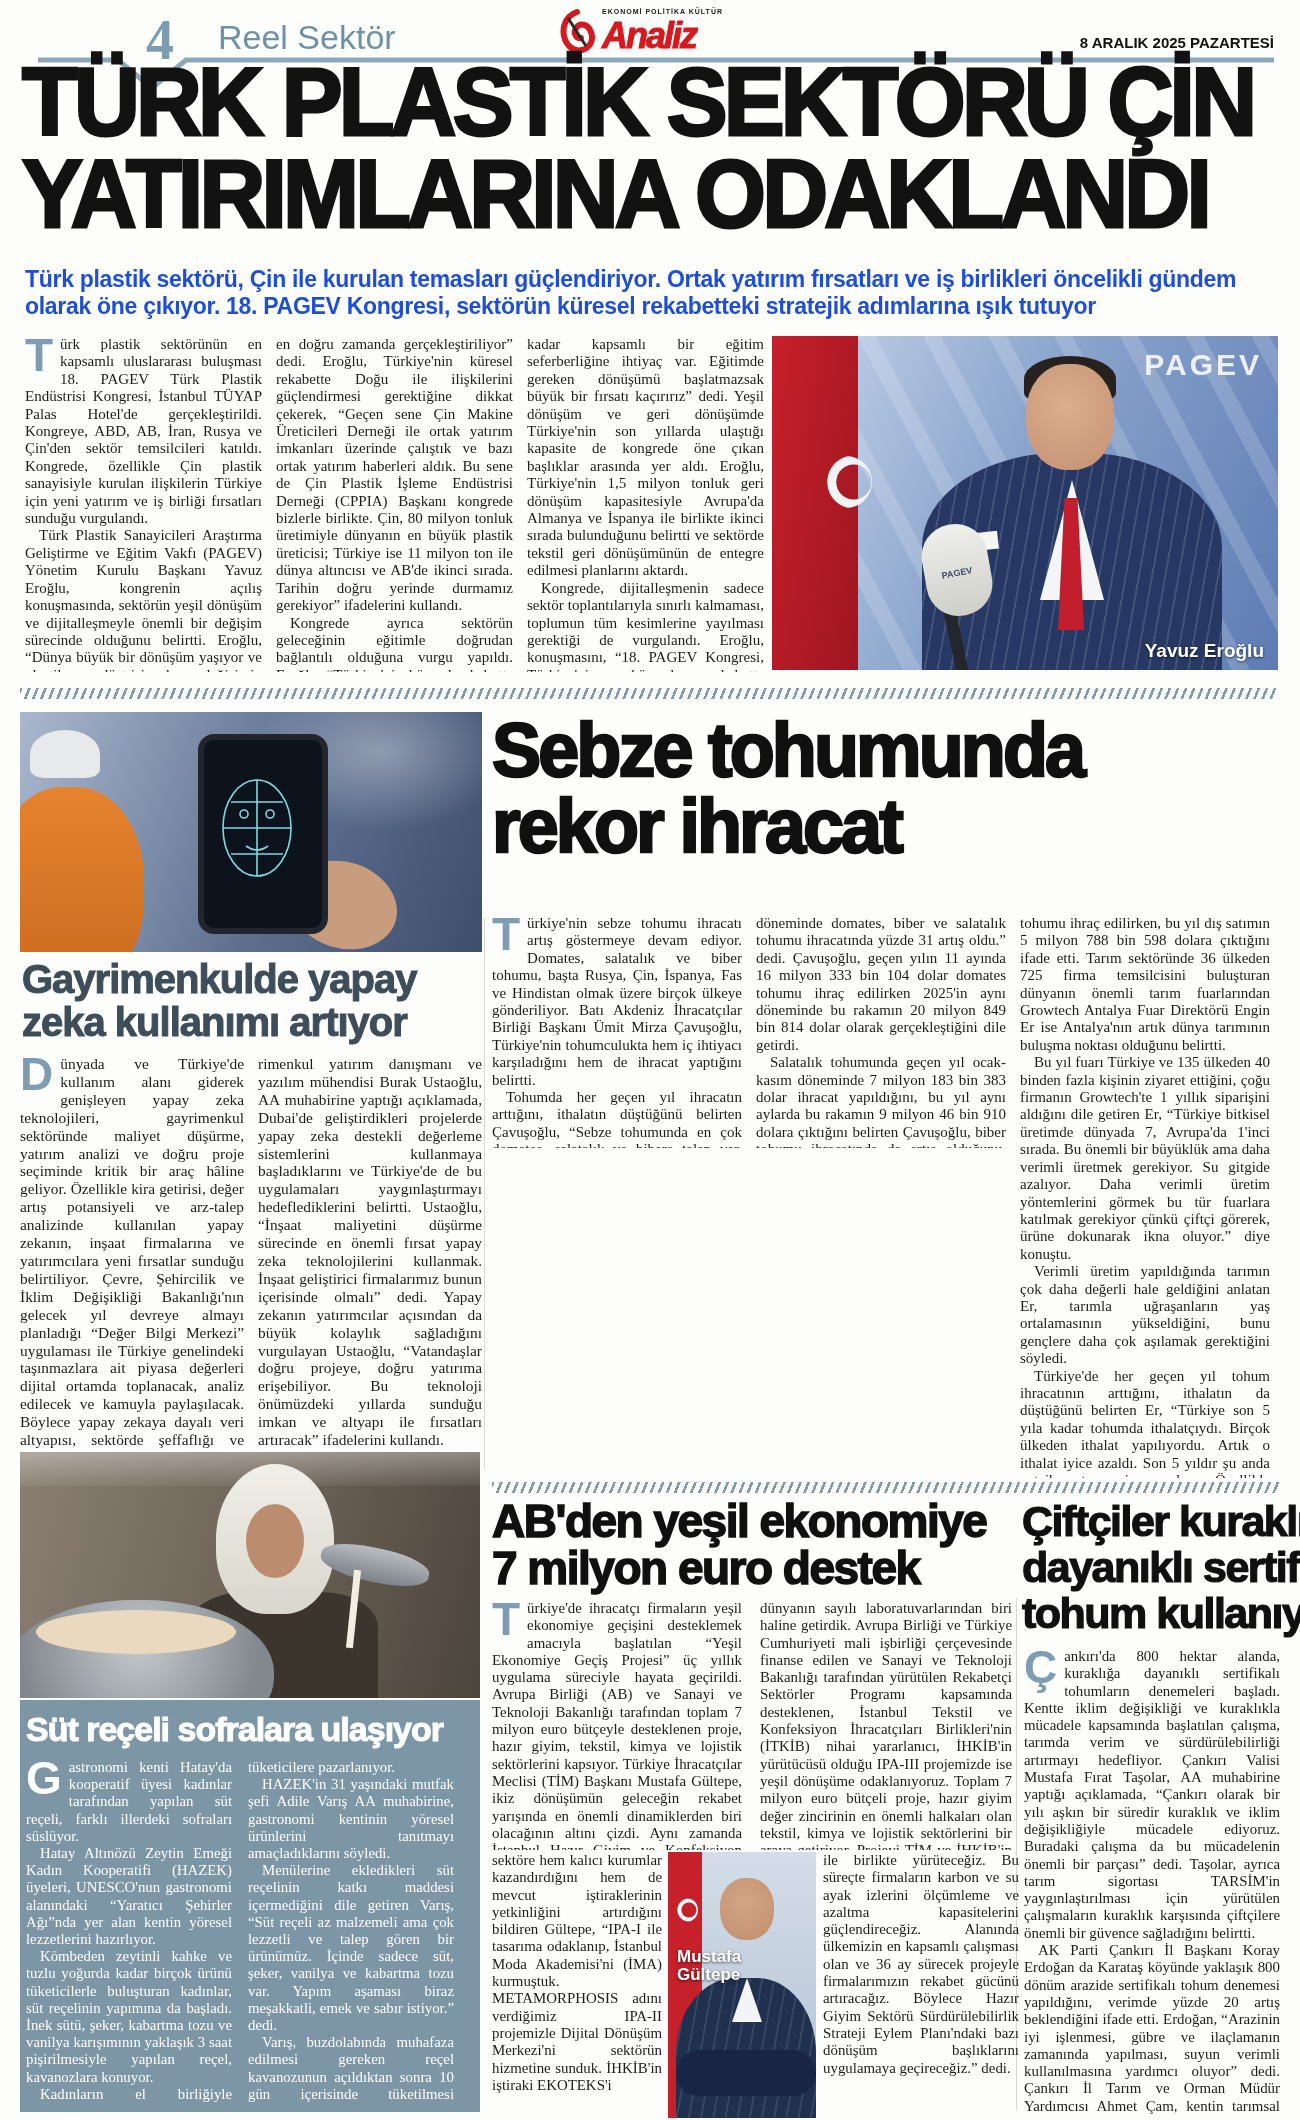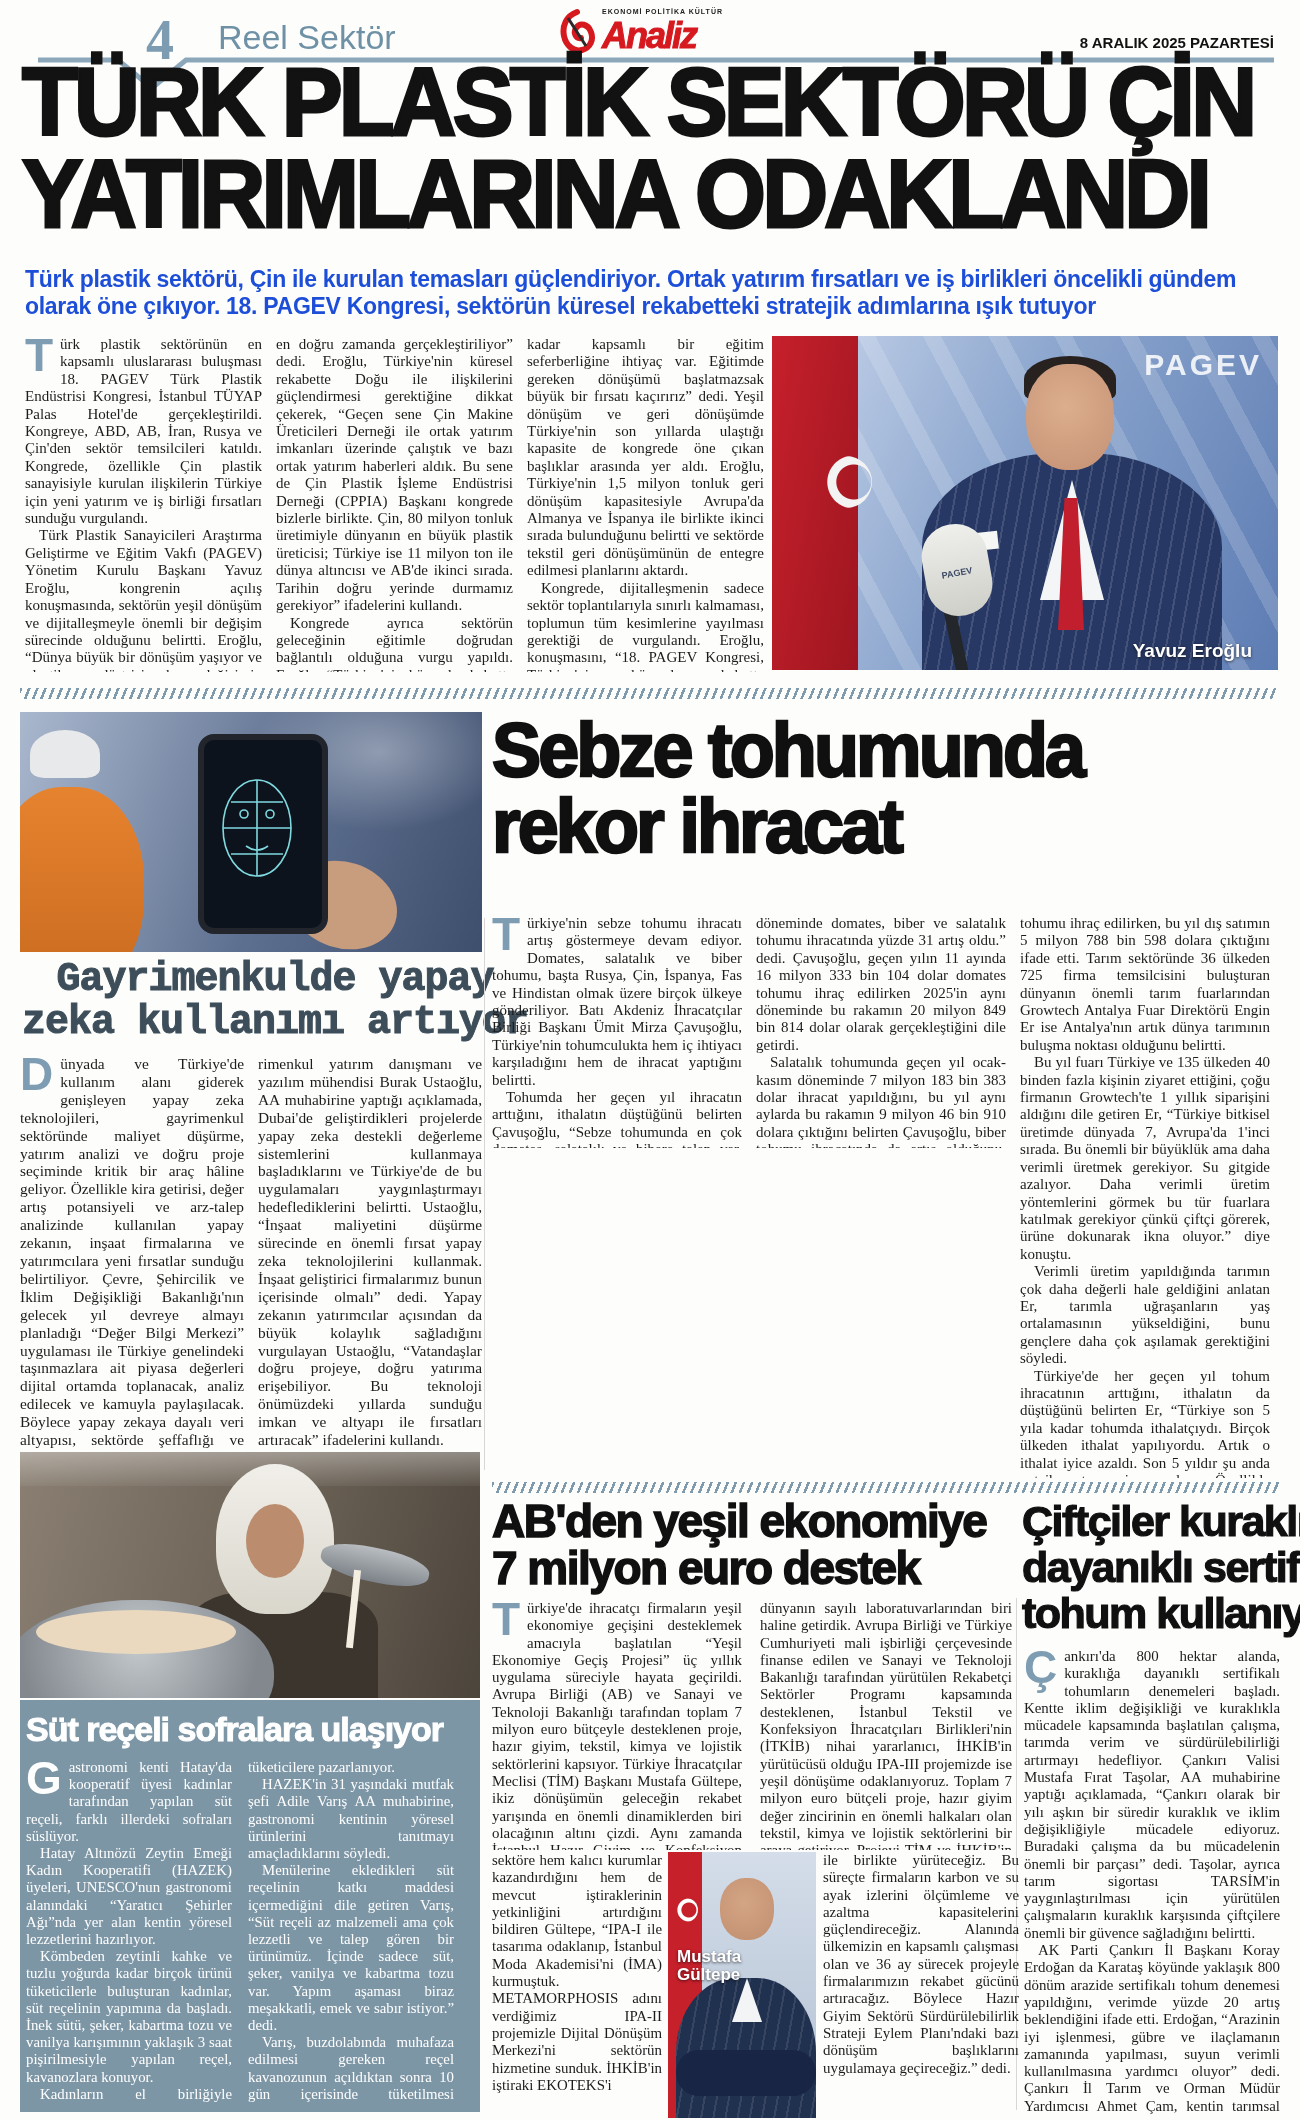--- a/index.html
+++ b/index.html
@@ -24,23 +24,23 @@
   .mainhead{left:22px;top:56px;font-family:"Liberation Sans","DejaVu Sans",sans-serif;
            font-weight:900;font-size:96px;line-height:92px;letter-spacing:-4px;color:#121212;
            -webkit-text-stroke:3px #121212;white-space:nowrap;}
   .mainhead span{display:inline-block;transform:scaleX(.95);transform-origin:left;}
   .subhead{left:25px;top:266px;width:1255px;font-family:"Liberation Sans",sans-serif;
            font-size:23px;line-height:27px;font-weight:600;color:#1d4ed8;letter-spacing:-.3px;}
   .h-sebze{left:492px;top:712px;font-family:"Liberation Sans",sans-serif;font-weight:900;
            font-size:76px;line-height:76px;letter-spacing:-3px;color:#101010;
            -webkit-text-stroke:2.5px #101010;white-space:nowrap;}
   .h-sebze span{display:inline-block;transform:scaleX(.97);transform-origin:left;}
-  .h-gayri{left:22px;top:958px;font-family:Liberation Mono, monospace;font-weight:800;
+  .h-gayri{left:22px;top:958px;font-family:Liberation Sans, sans-serif;font-weight:800;
            font-size:40px;line-height:43px;letter-spacing:-1px;color:#3d4e5a;
-           -webkit-text-stroke:1px #3d4e5a;white-space:nowrap;text-align:center;}
+           -webkit-text-stroke:1px #3d4e5a;white-space:nowrap;}
   .h-ab{left:492px;top:1498px;font-family:"Liberation Sans",sans-serif;font-weight:900;
            font-size:46px;line-height:47px;letter-spacing:-1.5px;color:#101010;
            -webkit-text-stroke:1.5px #101010;white-space:nowrap;}
   .h-cift{left:1022px;top:1498px;font-family:"Liberation Sans",sans-serif;font-weight:900;
            font-size:43px;line-height:46px;letter-spacing:-1.5px;color:#101010;
            -webkit-text-stroke:1.2px #101010;white-space:nowrap;}
   
   .cols{display:flex;}
   .c{overflow:hidden;}
   .ptext p{margin:0;text-align:justify;}
@@ -200,21 +200,21 @@
   <div class="backdrop-label">PAGEV</div>
   <div class="torso"></div>
   <div class="shirt"></div>
   <div class="tie"></div>
   <div class="pocketsq"></div>
   <div class="hair"></div>
   <div class="head"></div>
   <div class="micstem"></div>
   <div class="mic"></div>
   <div class="miclabel">PAGEV</div>
-  <div class="photo-cap" style="right:26px;bottom:8px;margin-left:28px;">Yavuz Eroğlu</div>
+  <div class="photo-cap" style="right:14px;bottom:8px;margin-left:28px;">Yavuz Eroğlu</div>
 </div>
 
 <div class="abs zigzag" style="left:20px;top:688px;width:1258px;"></div>
 
 <div class="photo" id="photo-phone" style="left:20px;top:712px;width:462px;height:240px;">
   <div class="glow"></div>
   <div class="worker"></div>
   <div class="helmet"></div>
   <div class="hand"></div>
   <div class="phone"></div>

